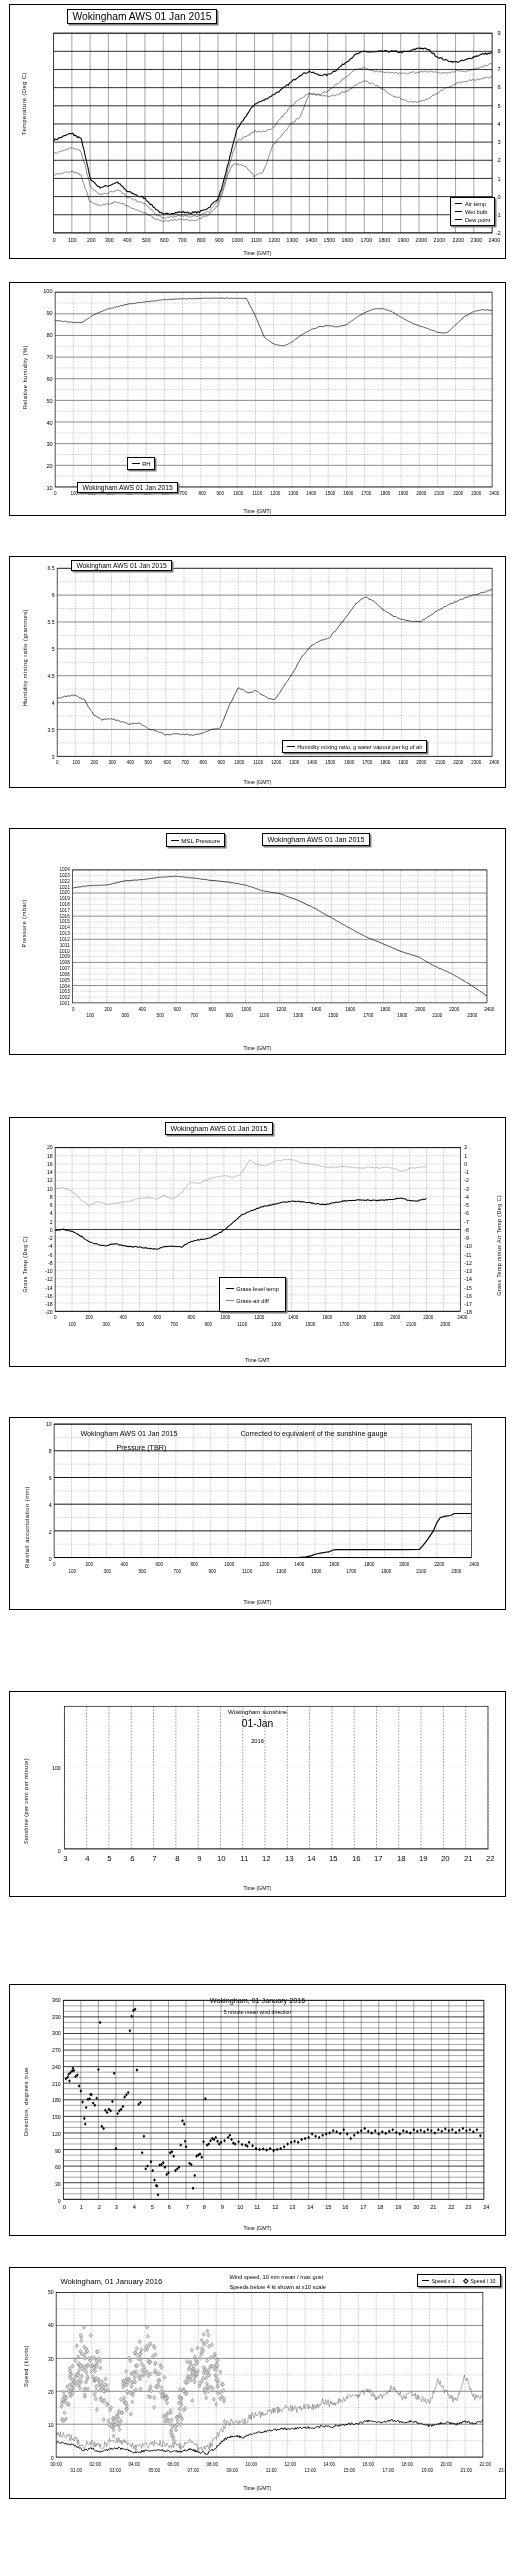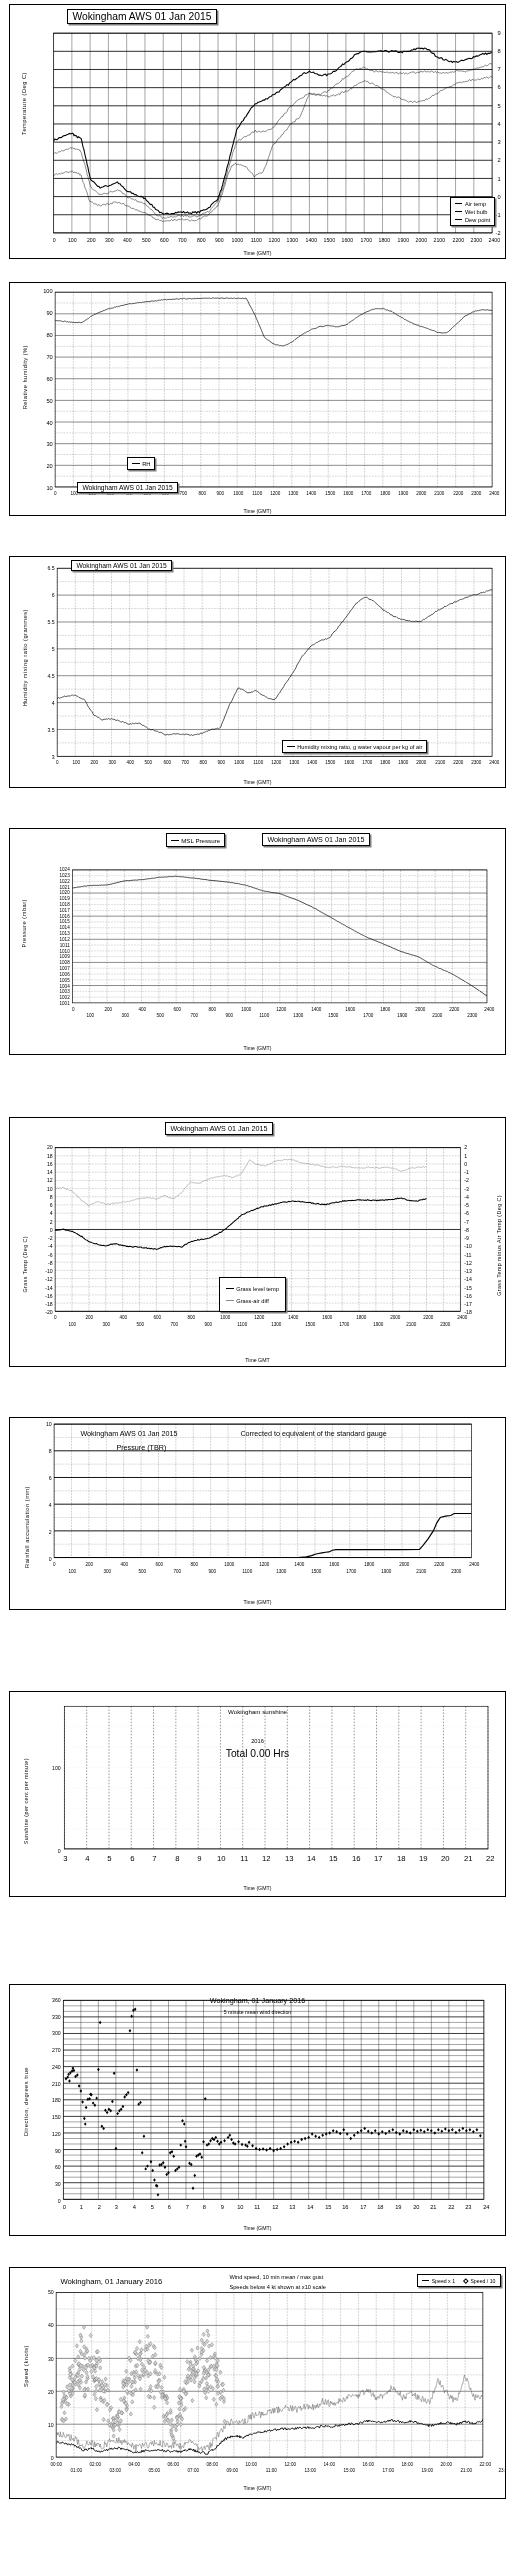--- a/index.html
+++ b/index.html
@@ -684,21 +684,21 @@
       <div class="tick" style="left: 368px; top: 204px; font-size: 4.6px; transform: translateX(-50%);">1900</div>
       <div class="tick" style="left: 401px; top: 204px; font-size: 4.6px; transform: translateX(-50%);">2100</div>
       <div class="tick" style="left: 435px; top: 204px; font-size: 4.6px; transform: translateX(-50%);">2300</div>
     </div>
   <div class="axlabel-x" style="left:0; bottom:3.1px; font-size:5.2px;">Time GMT</div>
 </div>
 
 <div class="panel" style="top:1417px; height:193px;">
   <div class="note" style="left:67px; top:11.3px; font-size:7.2px; background:#fff; padding:0 3.1px;">Wokingham AWS 01 Jan 2015</div>
   <div class="note" style="left:103px; top:25px; font-size:7.2px; background:#fff; padding:0 3.1px;">Pressure (TBR)</div>
-  <div class="note" style="left:227px; top:11.3px; font-size:7.2px; background:#fff; padding:0 3.1px;">Corrected to equivalent of the standard gauge</div>
+  <div class="note" style="left:227px; top:11.3px; font-size:7.2px; background:#fff; padding:0 3.1px;">Corrected to equivalent of the sunshine gauge</div>
   <div class="axlabel-y" style="left:13.4px; top:68px; font-size:5.7px;">Rainfall accumulation (mm)</div>
   <div class="plotwrap">
     <svg viewBox="0 0 964 375" preserveAspectRatio="none">
       <defs>
           <clipPath id="c6">
             <rect x="86" y="12" width="814" height="262"></rect>
           </clipPath>
         </defs>
       <g id="g6" stroke="#000" fill="none">
           <line x1="86" y1="12" x2="86" y2="274" stroke="#000" stroke-width="0.7" stroke-dasharray="1,2"></line>
@@ -777,22 +777,22 @@
       <div class="tick" style="left: 341px; top: 151px; font-size: 4.6px; transform: translateX(-50%);">1700</div>
       <div class="tick" style="left: 376px; top: 151px; font-size: 4.6px; transform: translateX(-50%);">1900</div>
       <div class="tick" style="left: 411px; top: 151px; font-size: 4.6px; transform: translateX(-50%);">2100</div>
       <div class="tick" style="left: 446px; top: 151px; font-size: 4.6px; transform: translateX(-50%);">2300</div>
     </div>
   <div class="axlabel-x" style="left:0; bottom:4.1px; font-size:5.2px;">Time (GMT)</div>
 </div>
 
 <div class="panel" style="top:1691px; height:206px;">
   <div class="note" style="left:0; right:0; top:15.5px; font-size:6.2px; background:#fff;">Wokingham sunshine</div>
+  <div class="note" style="left:0; right:0; top:26px; font-size:10.3px; background:#fff;">01-Jan</div>
   <div class="note" style="left:0; right:0; top:46px; font-size:5.7px; background:#fff;">2016</div>
-  <div class="note" style="left:0; right:0; top:56px; font-size:10.3px; background:#fff;">Total 0.00 Hrs</div>
   <div class="axlabel-y" style="left:12.4px; top:66px; font-size:5.2px;">Sunshine (per cent per minute)</div>
   <div class="plotwrap">
     <svg viewBox="0 0 964 400" preserveAspectRatio="none">
       <defs>
           <clipPath id="c7">
             <rect x="106" y="28" width="826" height="280"></rect>
           </clipPath>
         </defs>
       <g id="g7" stroke="#000" fill="none">
           <line x1="106" y1="28" x2="106" y2="308" stroke="#000" stroke-width="0.8" stroke-dasharray="3,3"></line>

